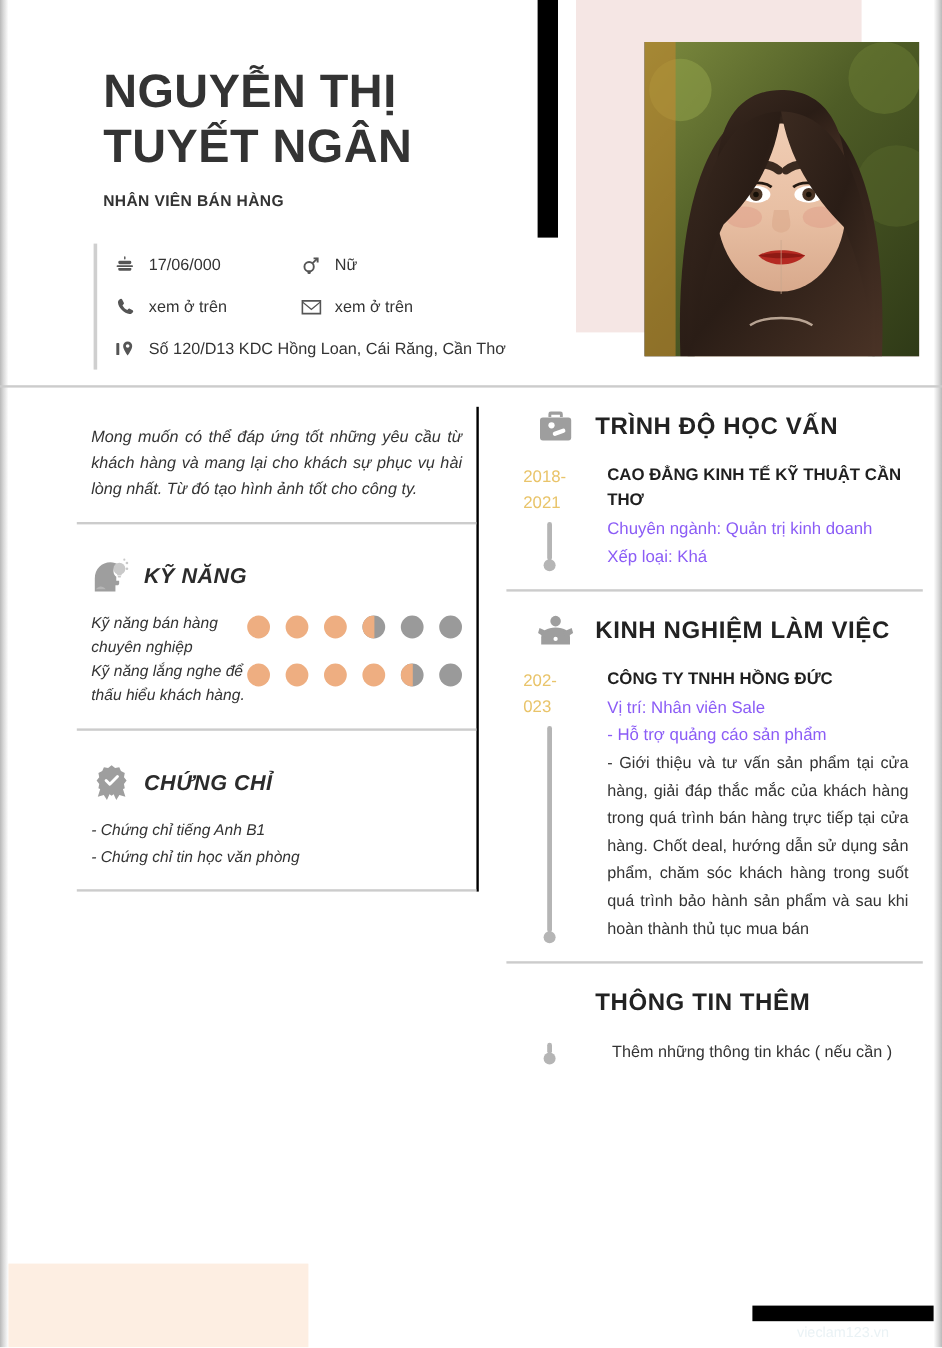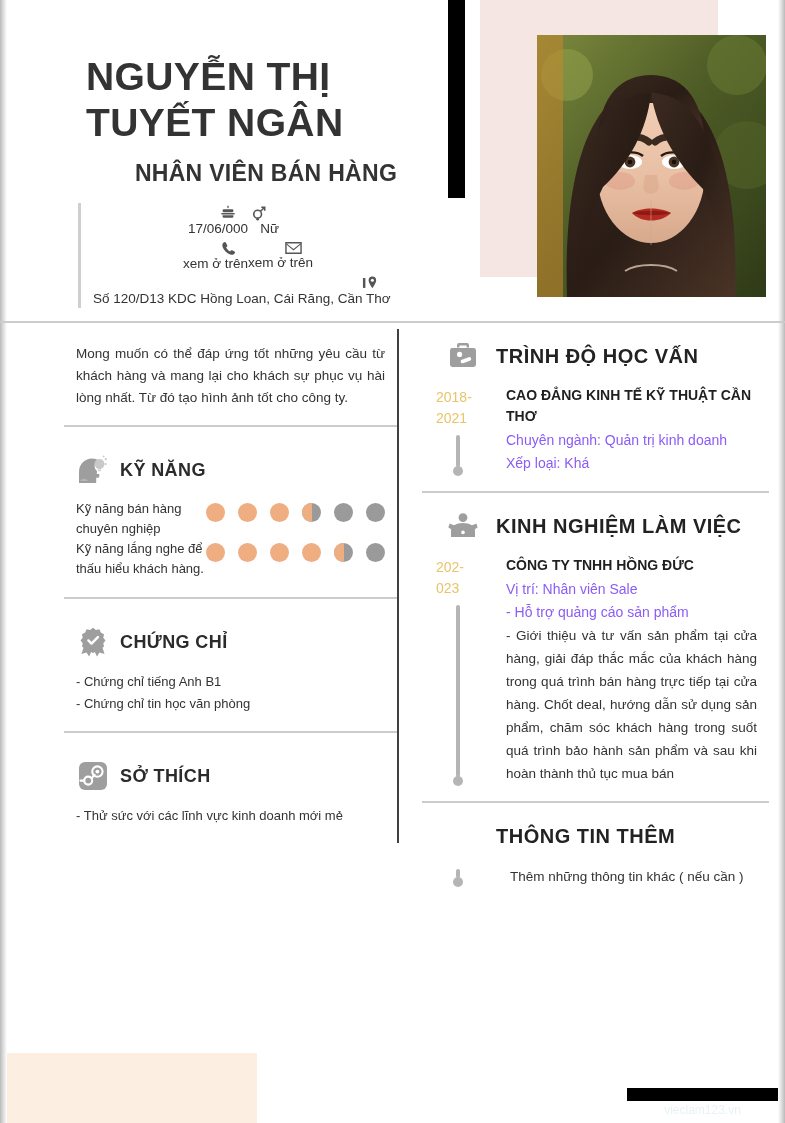--- a/index.html
+++ b/index.html
@@ -40,47 +40,46 @@
   }
   .hdr-photo svg { display: block; width: 229px; height: 262px; }
 
   .name-block { position: absolute; left: 86px; top: 54px; width: 360px; }
   .name-line {
     font-size: 39px; font-weight: bold; color: #333333;
     letter-spacing: 0.4px; line-height: 46px; white-space: nowrap;
   }
   .job-title {
     margin-top: 14px;
-    font-size: 23px; font-weight: bold; color: #333333;
+    font-size: 13px; font-weight: bold; color: #333333;
     letter-spacing: 0.3px;
-    text-align: center;
   }
 
   
   .contact {
     position: absolute; left: 78px; top: 203px;
     border-left: 3px solid #cfcfcf;
     padding-left: 12px;
     width: 370px;
   }
   .contact-row { display: flex; align-items: center; height: 35px; }
-  .contact-cell { display: flex; align-items: flex-end; flex-direction: column; }
+  .contact-cell { display: flex; align-items: center; }
   .contact-cell.c1 { width: 155px; }
   .ci { width: 22px; display: flex; align-items: center; justify-content: center; margin-right: 9px; flex: none; }
   .ci svg { display: block; }
   .contact-txt { font-size: 13.5px; color: #333333; white-space: nowrap; }
 
   .hdr-divider {
     position: absolute; left: 0; top: 321px; width: 785px; height: 2px;
     background: #cccccc;
   }
 
   
   .body-wrap { position: absolute; left: 0; top: 323px; width: 785px; }
-  .col-left  { position: absolute; left: 64px;  top: 6px; width: 335px; border-right: 2px solid #404040; }
+  .col-left  { position: absolute; left: 64px;  top: 16px; width: 335px; border-right: 2px solid #000000; font-style: italic; }
   .col-right { position: absolute; left: 422px; top: 0; width: 347px; }
 
   .lbox { padding: 14px 12px 16px 12px; border-bottom: 2px solid #cccccc; }
   .lbox.last { border-bottom: none; }
 
   .objective {
     font-size: 13.5px; color: #333333; line-height: 22px;
     text-align: justify;
   }
 
@@ -351,36 +350,20 @@
               <path d="M15 0.8 l2.9 2.1 3.5-0.6 1.4 3.3 3.2 1.6 -0.7 3.5 2.2 2.8 -2.2 2.8 0.7 3.5 -3.2 1.6 -1.4 3.3 -3.5-0.6 -2.9 2.1 -2.9-2.1 -3.5 0.6 -1.4-3.3 -3.2-1.6 0.7-3.5 -2.2-2.8 2.2-2.8 -0.7-3.5 3.2-1.6 1.4-3.3 3.5 0.6 z"></path>
               <path d="M10.4 13.4 l3.1 3.2 6.4-6.5" stroke="#ffffff" stroke-width="2.4" fill="none" stroke-linecap="round" stroke-linejoin="round"></path>
             </svg>
           </span>
           <span class="sec-title">CHỨNG CHỈ</span>
         </div>
         <div class="bullet-list">- Chứng chỉ tiếng Anh B1</div>
         <div class="bullet-list">- Chứng chỉ tin học văn phòng</div>
       </div>
 
-      <div class="lbox last">
-        <div class="sec-head">
-          <span class="sec-ico">
-            <svg width="30" height="30" viewBox="0 0 30 30">
-              <rect x="1" y="1" width="28" height="28" rx="6" fill="#9e9e9e"></rect>
-              <circle cx="19.4" cy="10.6" r="5.2" fill="none" stroke="#ffffff" stroke-width="2.1"></circle>
-              <circle cx="19.4" cy="10.6" r="1.9" fill="#ffffff"></circle>
-              <circle cx="10.2" cy="19.6" r="4" fill="none" stroke="#ffffff" stroke-width="2.1"></circle>
-              <path d="M13.6 17.2 L16.6 13.8" stroke="#ffffff" stroke-width="2.1" stroke-linecap="round"></path>
-              <path d="M2.4 19.6 H6.3" stroke="#ffffff" stroke-width="2.1" stroke-linecap="round"></path>
-            </svg>
-          </span>
-          <span class="sec-title">SỞ THÍCH</span>
-        </div>
-        <div class="bullet-list">- Thử sức với các lĩnh vực kinh doanh mới mẻ</div>
-      </div>
     </div>
 
     <div class="col-right">
 
       <div class="rbox">
         <div class="rsec-head">
           <span class="rsec-ico">
             <svg width="32" height="30" viewBox="0 0 32 30" fill="#9e9e9e">
               <path d="M12 2 h8 a2 2 0 0 1 2 2 v2.4 h-2.4 V4.6 h-7.2 v1.8 H10 V4 a2 2 0 0 1 2 -2 z"></path>
               <rect x="3" y="7" width="26" height="19" rx="2.4"></rect>

